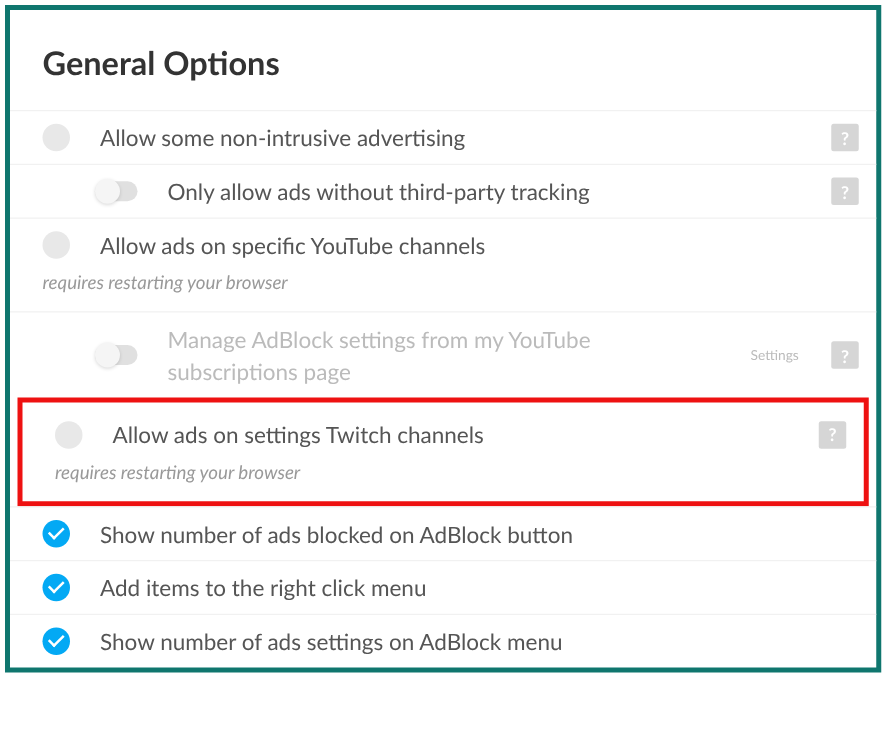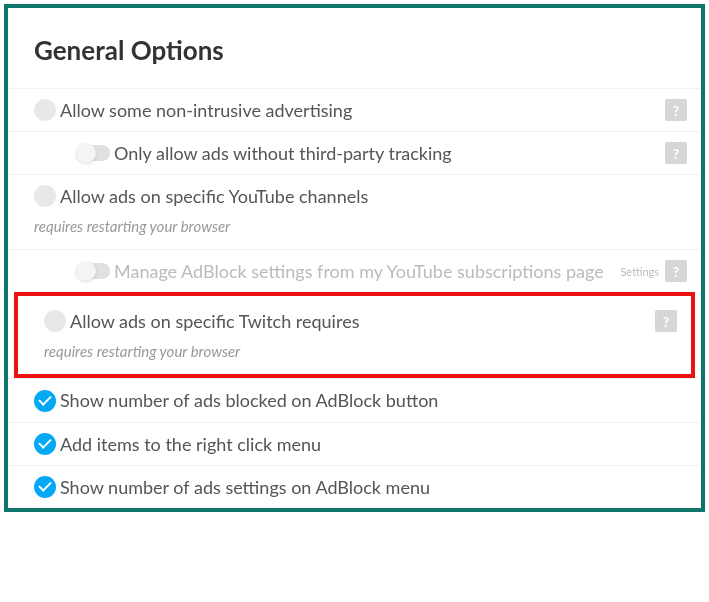--- a/index.html
+++ b/index.html
@@ -20,21 +20,21 @@
 .title {
   font-size: 26px;
   font-weight: 700;
   color: #333;
   padding: 26px 26px 22px 26px;
 }
 .option-row {
   display: flex;
   align-items: center;
   padding: 8px 14px 8px 26px;
-  gap: 4px;
+  gap: 24px;
   border-top: 1px solid #f1f1f1;
 }
 .option-row.sub {
   padding-left: 68px;
   align-items: center;
 }
 .option-row.no-border { border-top: none; }
 .requires {
   font-style: italic;
   color: #999;
@@ -140,21 +140,21 @@
   <div class="option-row sub">
     <div class="toggle"></div>
     <div class="label disabled">Manage AdBlock settings from my YouTube subscriptions page</div>
     <div class="settings-link">Settings</div>
     <div class="help">?</div>
   </div>
 
   <div class="highlight-box">
     <div class="option-row no-border">
       <div class="checkbox"></div>
-      <div class="label">Allow ads on specific Twitch requires</div>
+      <div class="label">Allow ads on settings Twitch channels</div>
       <div class="help">?</div>
     </div>
     <div class="requires">requires restarting your browser</div>
   </div>
 
   <div class="option-row">
     <div class="checkbox checked"></div>
     <div class="label">Show number of ads blocked on AdBlock button</div>
   </div>
 

